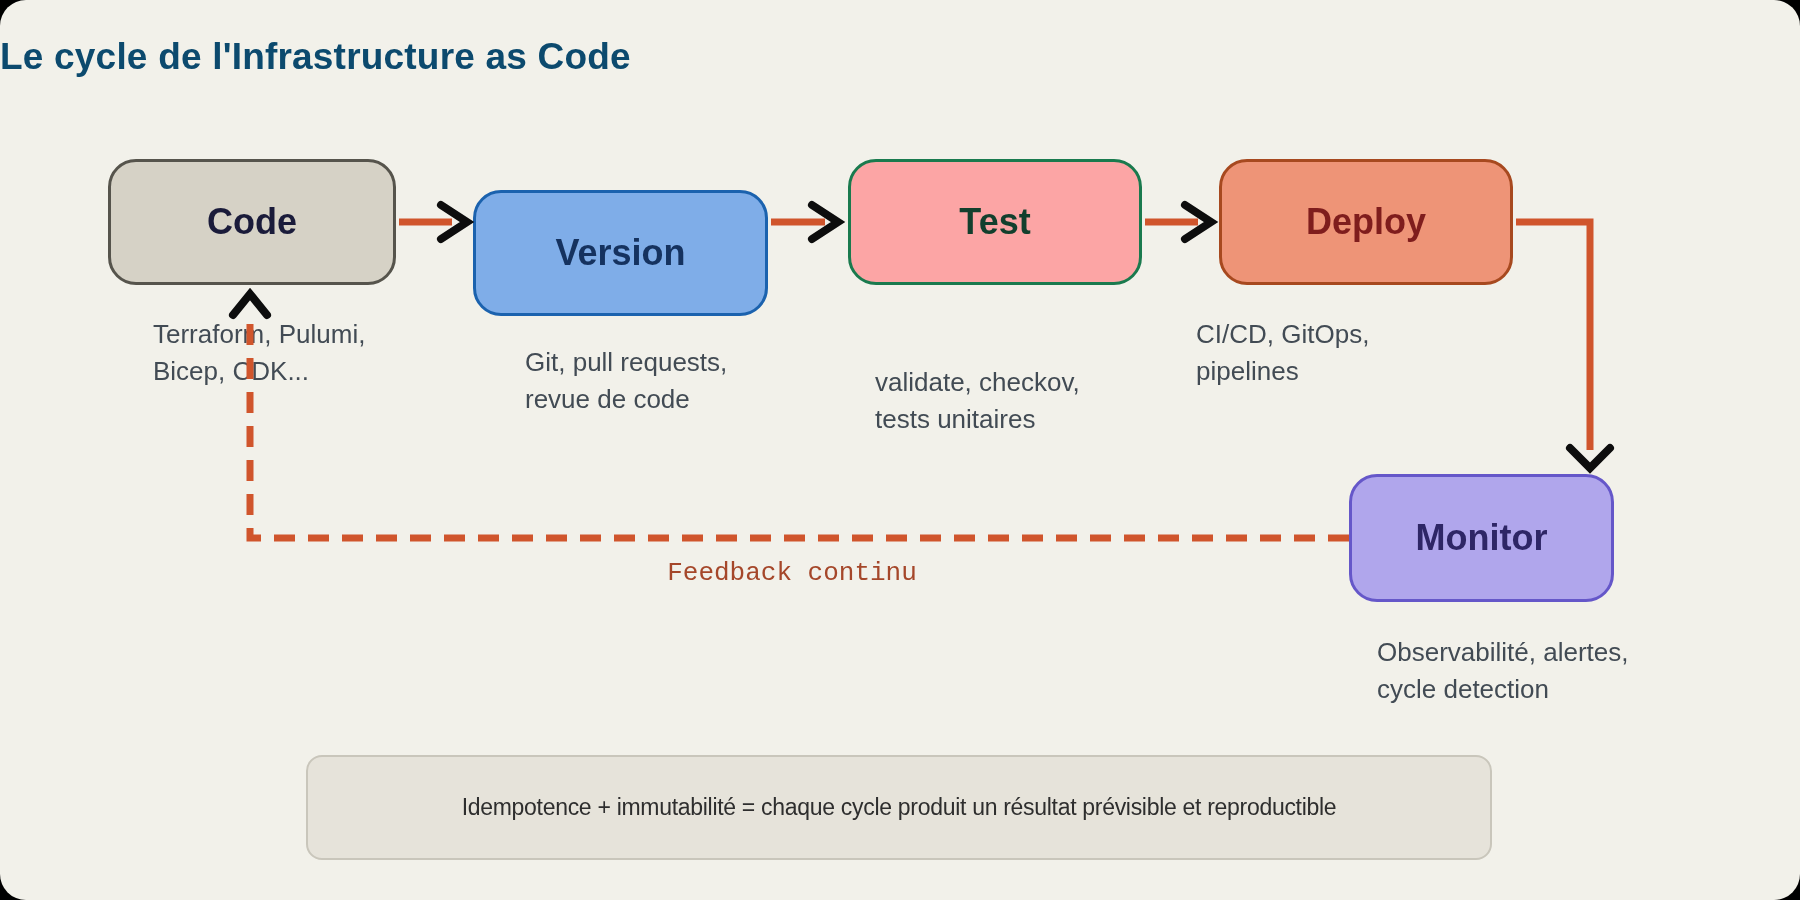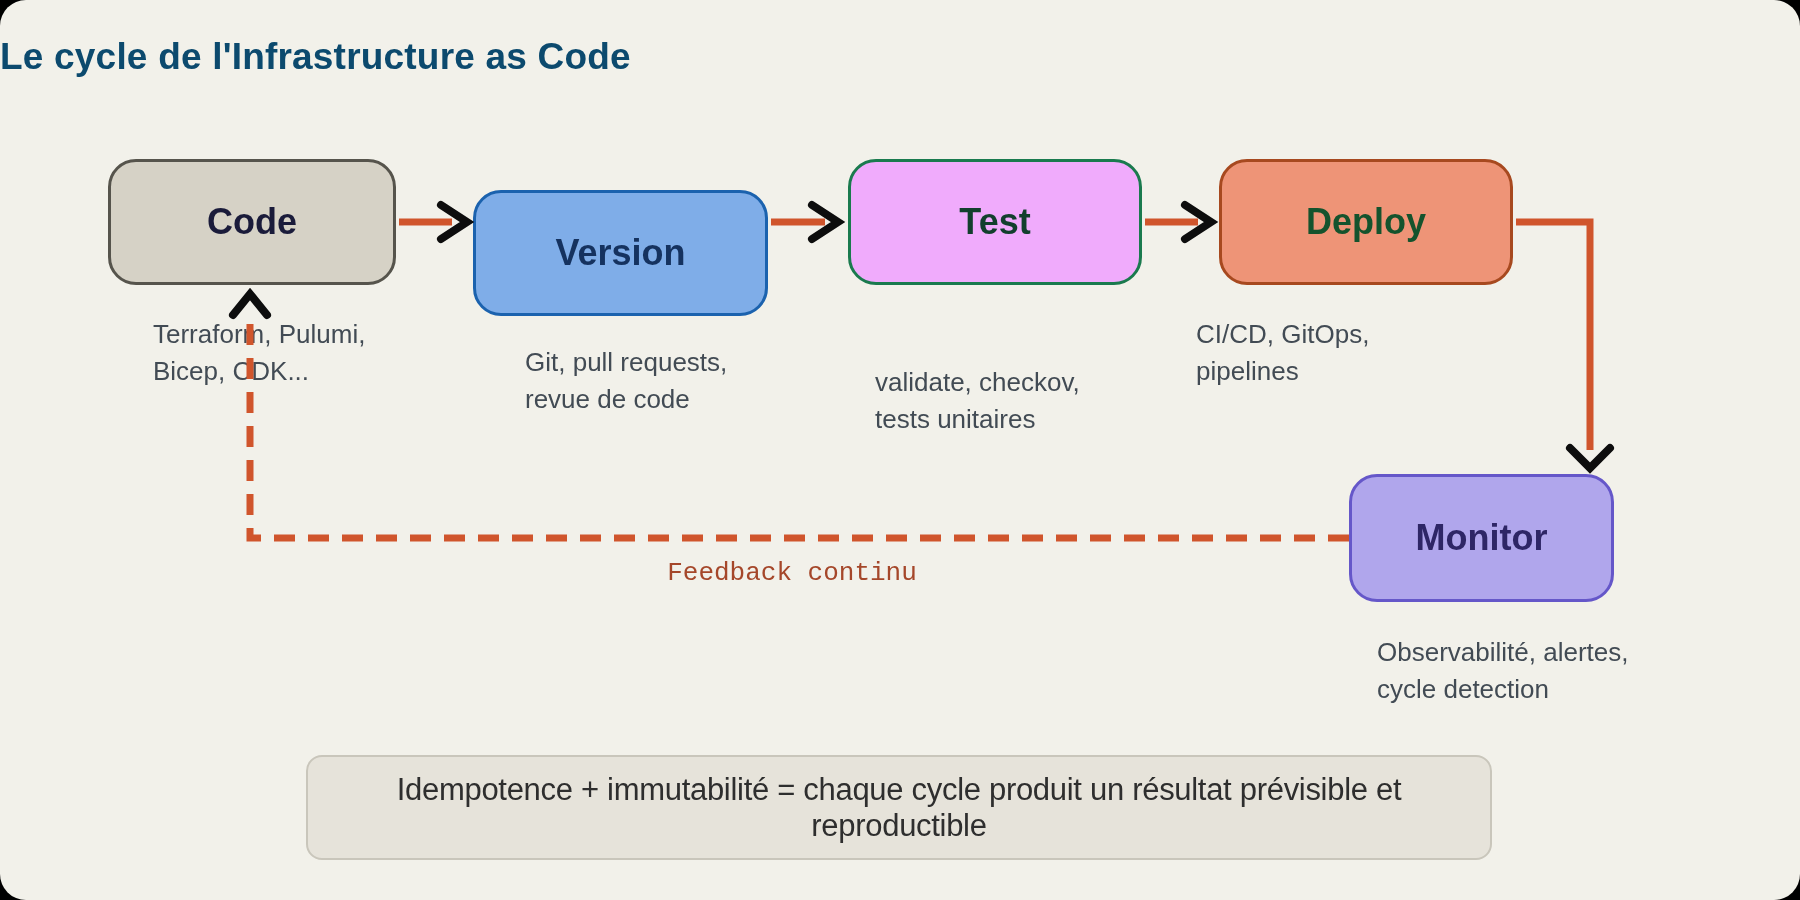--- a/index.html
+++ b/index.html
@@ -20,22 +20,22 @@
   .node{
     position:absolute;
     border-radius:28px;
     border:3.5px solid;
     display:flex;align-items:center;justify-content:center;
     font-weight:bold;font-size:36px;
     box-sizing:border-box;
   }
   .node-code   {left:108px;top:159px;width:288px;height:126px;background:#d6d2c6;border-color:#56544c;color:#1a1b3a;}
   .node-version{left:473px;top:159px;width:295px;height:126px;background:#7fade8;border-color:#1b62ae;color:#15325f;margin-top:31px;}
-  .node-test   {left:848px;top:159px;width:294px;height:126px;background:#f0abfc;border-color:#1a7a4e;color:#123f2d;}
-  .node-deploy {left:1219px;top:159px;width:294px;height:126px;background:#ee9477;border-color:#a7491f;color:#14532d;}
+  .node-test   {left:848px;top:159px;width:294px;height:126px;background:#fca5a5;border-color:#1a7a4e;color:#123f2d;}
+  .node-deploy {left:1219px;top:159px;width:294px;height:126px;background:#ee9477;border-color:#a7491f;color:#7f1d1d;}
   .node-monitor{left:1349px;top:474px;width:265px;height:128px;background:#b0a6ec;border-color:#6557c9;color:#2e2666;}
   .desc{
     position:absolute;
     font-size:26px;line-height:37px;color:#424b54;
     white-space:pre-line;
   }
   .desc-code   {left:153px;top:316px;}
   .desc-version{left:525px;top:316px;margin-top:28px;}
   .desc-test   {left:875px;top:316px;margin-top:48px;}
   .desc-deploy {left:1196px;top:316px;}
@@ -45,21 +45,21 @@
     text-align:center;
     font-size:26px;color:#a5472a;font-family:Liberation Mono, monospace;
   }
   .note-box{
     position:absolute;left:306px;top:755px;width:1186px;height:105px;
     background:#e6e3da;border:2px solid #c9c6bb;border-radius:16px;
     display:flex;align-items:center;justify-content:center;
     box-sizing:border-box;
   }
   .note-text{
-    font-size:31px;color:#2e2e2e;letter-spacing:-0.3px;
+    font-size:23px;color:#2e2e2e;letter-spacing:-0.3px;
     padding:0 20px;text-align:center;
   }
   svg.overlay{
     position:absolute;left:0;top:0;
     pointer-events:none;
   }
   .shaft{stroke:#d0552c;stroke-width:7;fill:none;}
   .dashline{stroke:#d0552c;stroke-width:7;fill:none;stroke-dasharray:21 13;}
   .head{stroke:#0d0d0d;stroke-width:8;fill:none;stroke-linecap:round;stroke-linejoin:miter;}
 </style>

